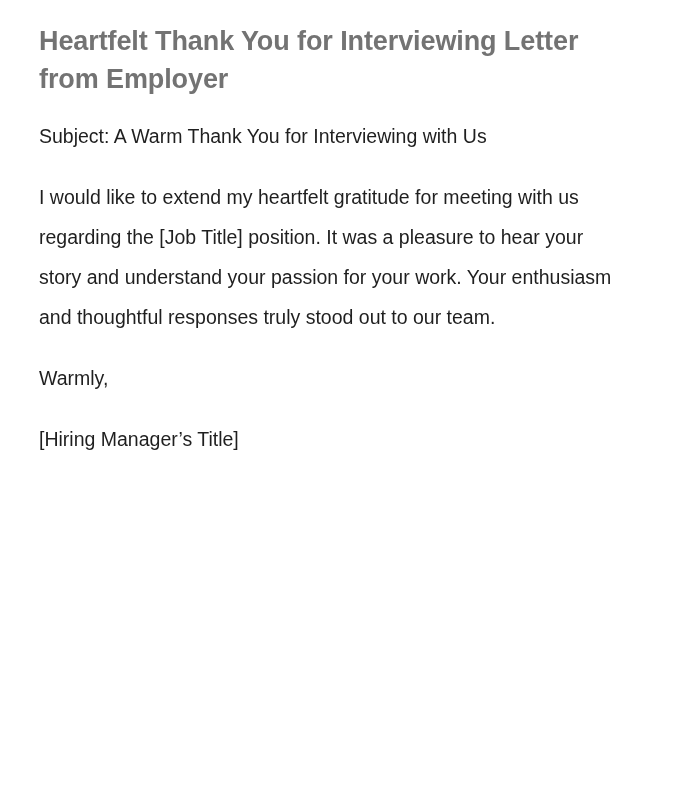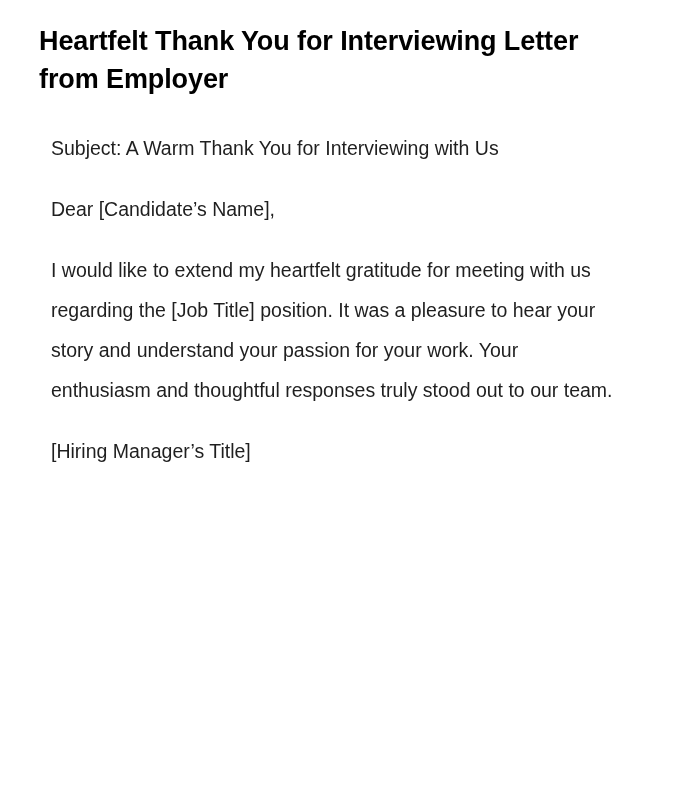--- a/index.html
+++ b/index.html
@@ -24,25 +24,25 @@
     background: #ffffff;
   }
   .article-title {
     margin: 0;
     padding-top: 22px;
     font-family: "Liberation Sans", sans-serif;
     font-size: 27px;
     font-weight: 700;
     line-height: 38px;
     letter-spacing: -0.1px;
-    color: #000000;
+    color: #737373;
     max-width: 590px;
   }
   .letter-body {
-    margin: 12px;
+    margin: 0;
     padding-top: 18px;
   }
   .para {
     margin: 0 0 21px 0;
     font-family: "Liberation Sans", sans-serif;
     font-size: 19.5px;
     line-height: 40px;
     font-weight: 400;
     color: #1f1f1f;
     max-width: 592px;
@@ -55,23 +55,23 @@
 <body>
 
 <div class="page">
 
   <h1 class="article-title">Heartfelt Thank You for Interviewing Letter from Employer</h1>
 
   <div class="letter-body">
 
     <p class="para">Subject: A Warm Thank You for Interviewing with Us</p>
 
-    <p class="para">Dear [Candidate’s Name],</p>
 
     <p class="para">I would like to extend my heartfelt gratitude for meeting with us regarding the [Job Title] position. It was a pleasure to hear your story and understand your passion for your work. Your enthusiasm and thoughtful responses truly stood out to our team.</p>
 
 
 
+    <p class="para">Warmly,</p>
 
     <p class="para">[Hiring Manager’s Title]</p>
 
   </div>
 </div>
 
 </body></html>

